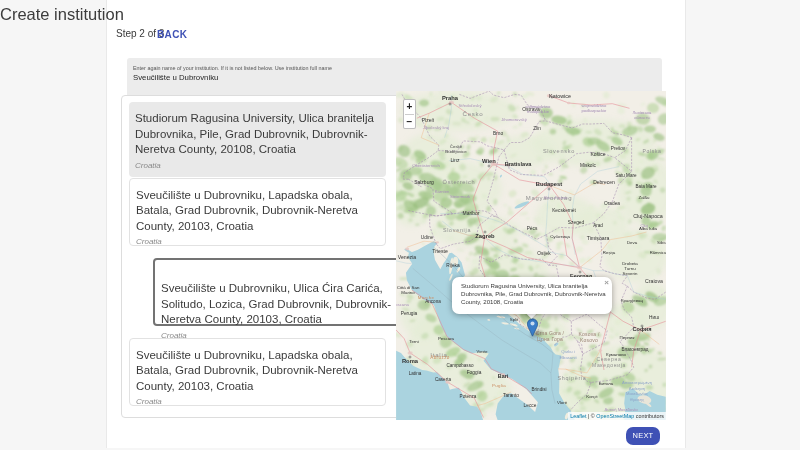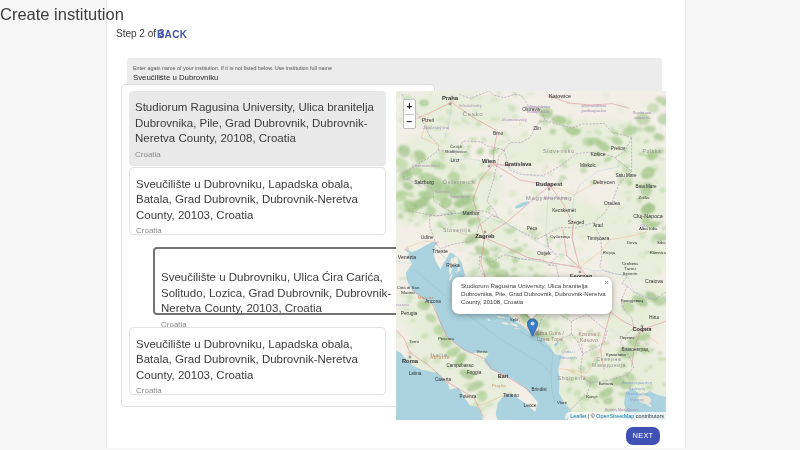--- a/index.html
+++ b/index.html
@@ -10,25 +10,25 @@
     background:#fff; border-left:1px solid #e9e9e9; border-right:1px solid #e9e9e9; }
   #title { position:absolute; top:5px; left:0; width:792px; text-align:left;
     font-size:16.5px; color:#3c3c3c; }
   #step { position:absolute; left:116px; top:28px; font-size:10px; color:#3a3a3a; }
   #back { position:absolute; left:157px; top:28.5px; font-size:10px; color:#3f51b5;
     letter-spacing:0.4px;font-weight:bold; }
   #field { position:absolute; left:127px; top:58px; width:535px; height:40px;
     background:#ececec; border-radius:3px 3px 0 0; border-bottom:1px solid rgba(0,0,0,0.28); }
   #field .lab { position:absolute; left:6px; top:6.5px; font-size:5.4px; color:#555; }
   #field .val { position:absolute; left:6px; top:15px; font-size:7.8px; color:#1f1f1f; }
-  #panel { position:absolute; left:121px; top:84px; width:314px; height:323px;
+  #panel { position:absolute; left:121px; top:95px; width:314px; height:323px;
     background:#fff; border:1px solid #ddd; border-radius:4px; }
   .item { position:absolute; left:7px; width:257px; border-radius:4px; }
   .item .t { font-size:11.5px; line-height:15.5px; color:#3b3b3b; }
-  .item .c { font-size:8px; color:#8a8a8a; margin-top:3px; }
+  .item .c { font-size:8px; color:#8a8a8a; margin-top:3px;font-style:italic; }
   #it1 { top:6px; height:75px; background:#e9e9e9; padding:9px 6px 0 6px; }
   #it2 { top:82px; height:68px; background:#fff; border:1px solid #e2e2e2; padding:8.5px 6px 0 6px; }
   #it3 { top:162px; height:68px; background:#fff; border:2px solid #737373; padding:21px 6px 0 6px;margin-left:24px; }
   #it4 { top:242px; height:68px; background:#fff; border:1px solid #e2e2e2; padding:8.5px 6px 0 6px; }
   #map { position:absolute; left:396px; top:91px; width:270px; height:329px; background:#f1eee6; overflow:hidden; }
   #zoomctl { position:absolute; left:403px; top:99px; width:13px; height:30px;
     background:#fff; border:1px solid rgba(0,0,0,0.25); border-radius:2px; z-index:30; }
   #zoomctl .zi { position:absolute; left:0; width:11px; text-align:center; color:#222;
     font-weight:bold; font-size:10px; line-height:10px; }
   #zoomctl .d { position:absolute; left:1px; top:14px; width:9px; height:1px; background:#ccc; }

